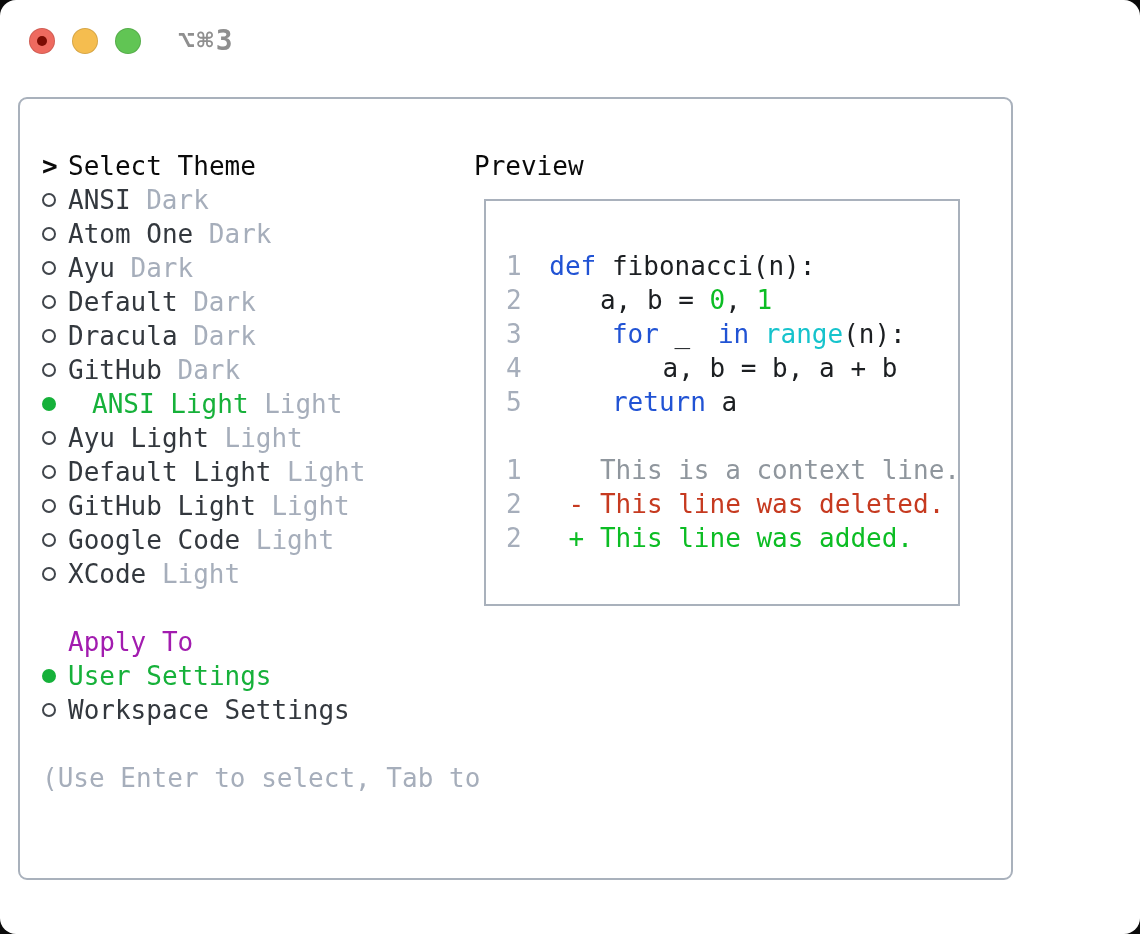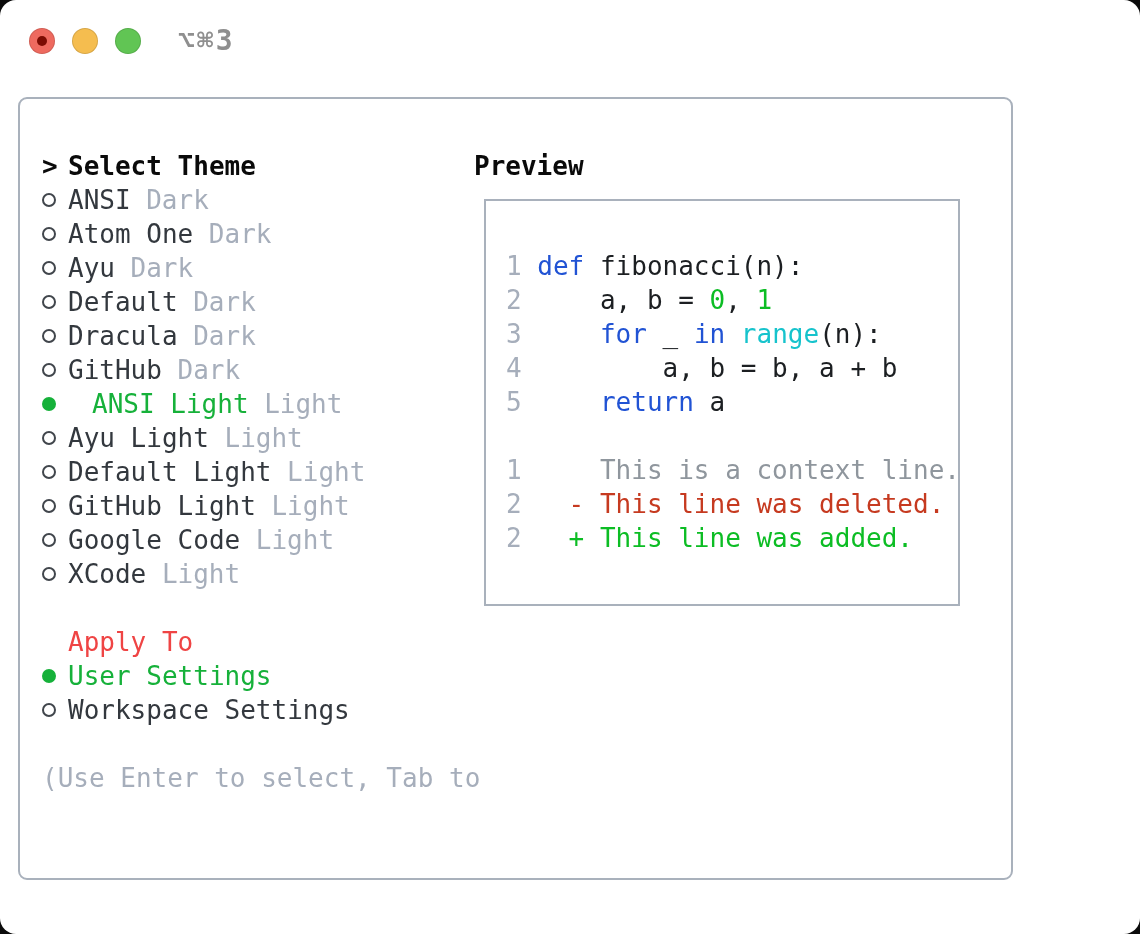--- a/index.html
+++ b/index.html
@@ -23,36 +23,36 @@
 
   .row{height:34px;display:flex;align-items:center;font-size:26px;white-space:pre;}
   .spacer{height:34px;}
 
   
   .left-col{position:absolute;left:22px;top:50px;width:450px;}
   .bullet-col{width:26px;display:flex;align-items:center;flex:0 0 26px;}
   .pointer{color:#0a0a0a;font-weight:bold;font-size:26px;}
   .ring{width:14px;height:14px;border:2.5px solid #41464c;border-radius:50%;}
   .ring.on{background:var(--green);border-color:var(--green);}
-  .title-text{color:#0a0a0a;font-weight:bold;}
+  .title-text{color:#0a0a0a;font-weight:normal;}
   .theme-name{color:var(--name);}
   .theme-variant{color:var(--muted);margin-left:15.6px;}
   .sel .theme-name{color:var(--green);margin-left:24px;}
   .opt-label{color:var(--name);}
   .sel .opt-label{color:var(--green);}
-  .apply-title{color:#ef4444;text-align:center;}
+  .apply-title{color:#a21caf;text-align:center;}
   .help{color:var(--muted);}
 
   
   .right-col{position:absolute;left:454px;top:50px;}
   .preview-box{margin-left:10px;margin-top:16px;width:476px;height:407px;border:2px solid var(--border);padding:48px 0 0 20px;background:#fff;overflow:hidden;}
   .cline{height:34px;display:flex;align-items:center;font-size:26px;white-space:pre;}
   .ln{color:var(--muted);flex:0 0 auto;}
   .seg-plain{color:#1c1f22;}
-  .seg-keyword{color:var(--blue);}
+  .seg-keyword{color:var(--blue);margin-left:12px;}
   .seg-builtin{color:var(--cyan);}
   .seg-number{color:var(--green-code);}
   .diff-context{color:var(--ctx);}
   .diff-deleted{color:var(--red);}
   .diff-added{color:var(--green-code);}
 </style>
 </head>
 <body>
 
 <div class="screen">

